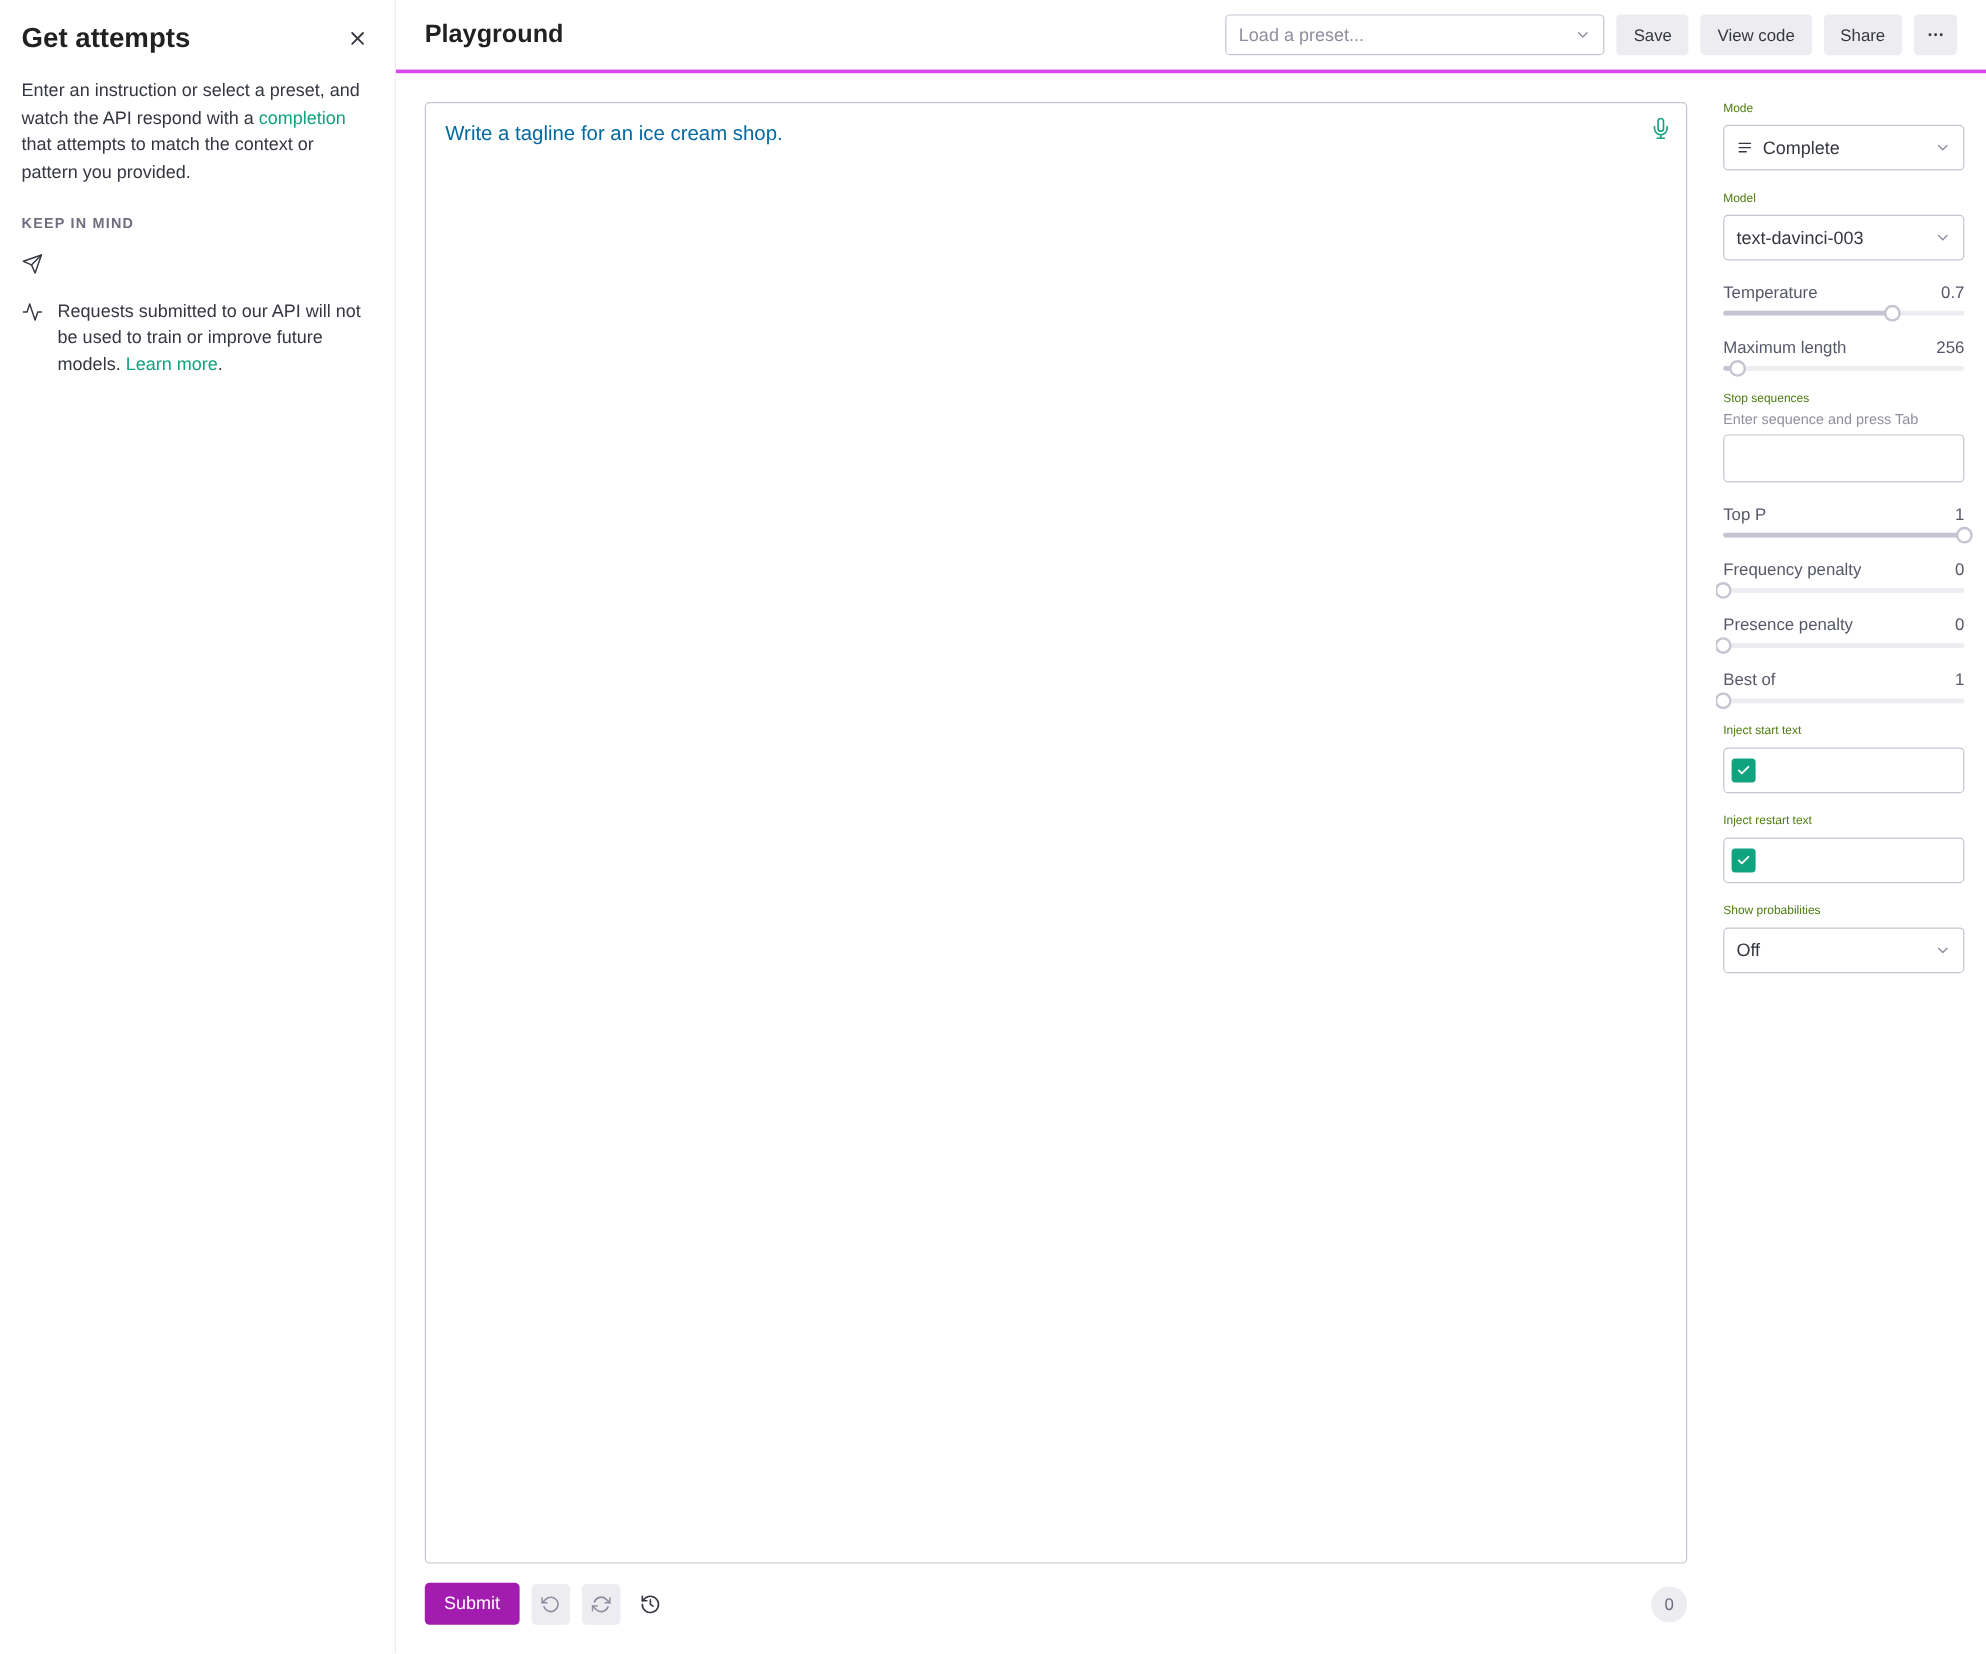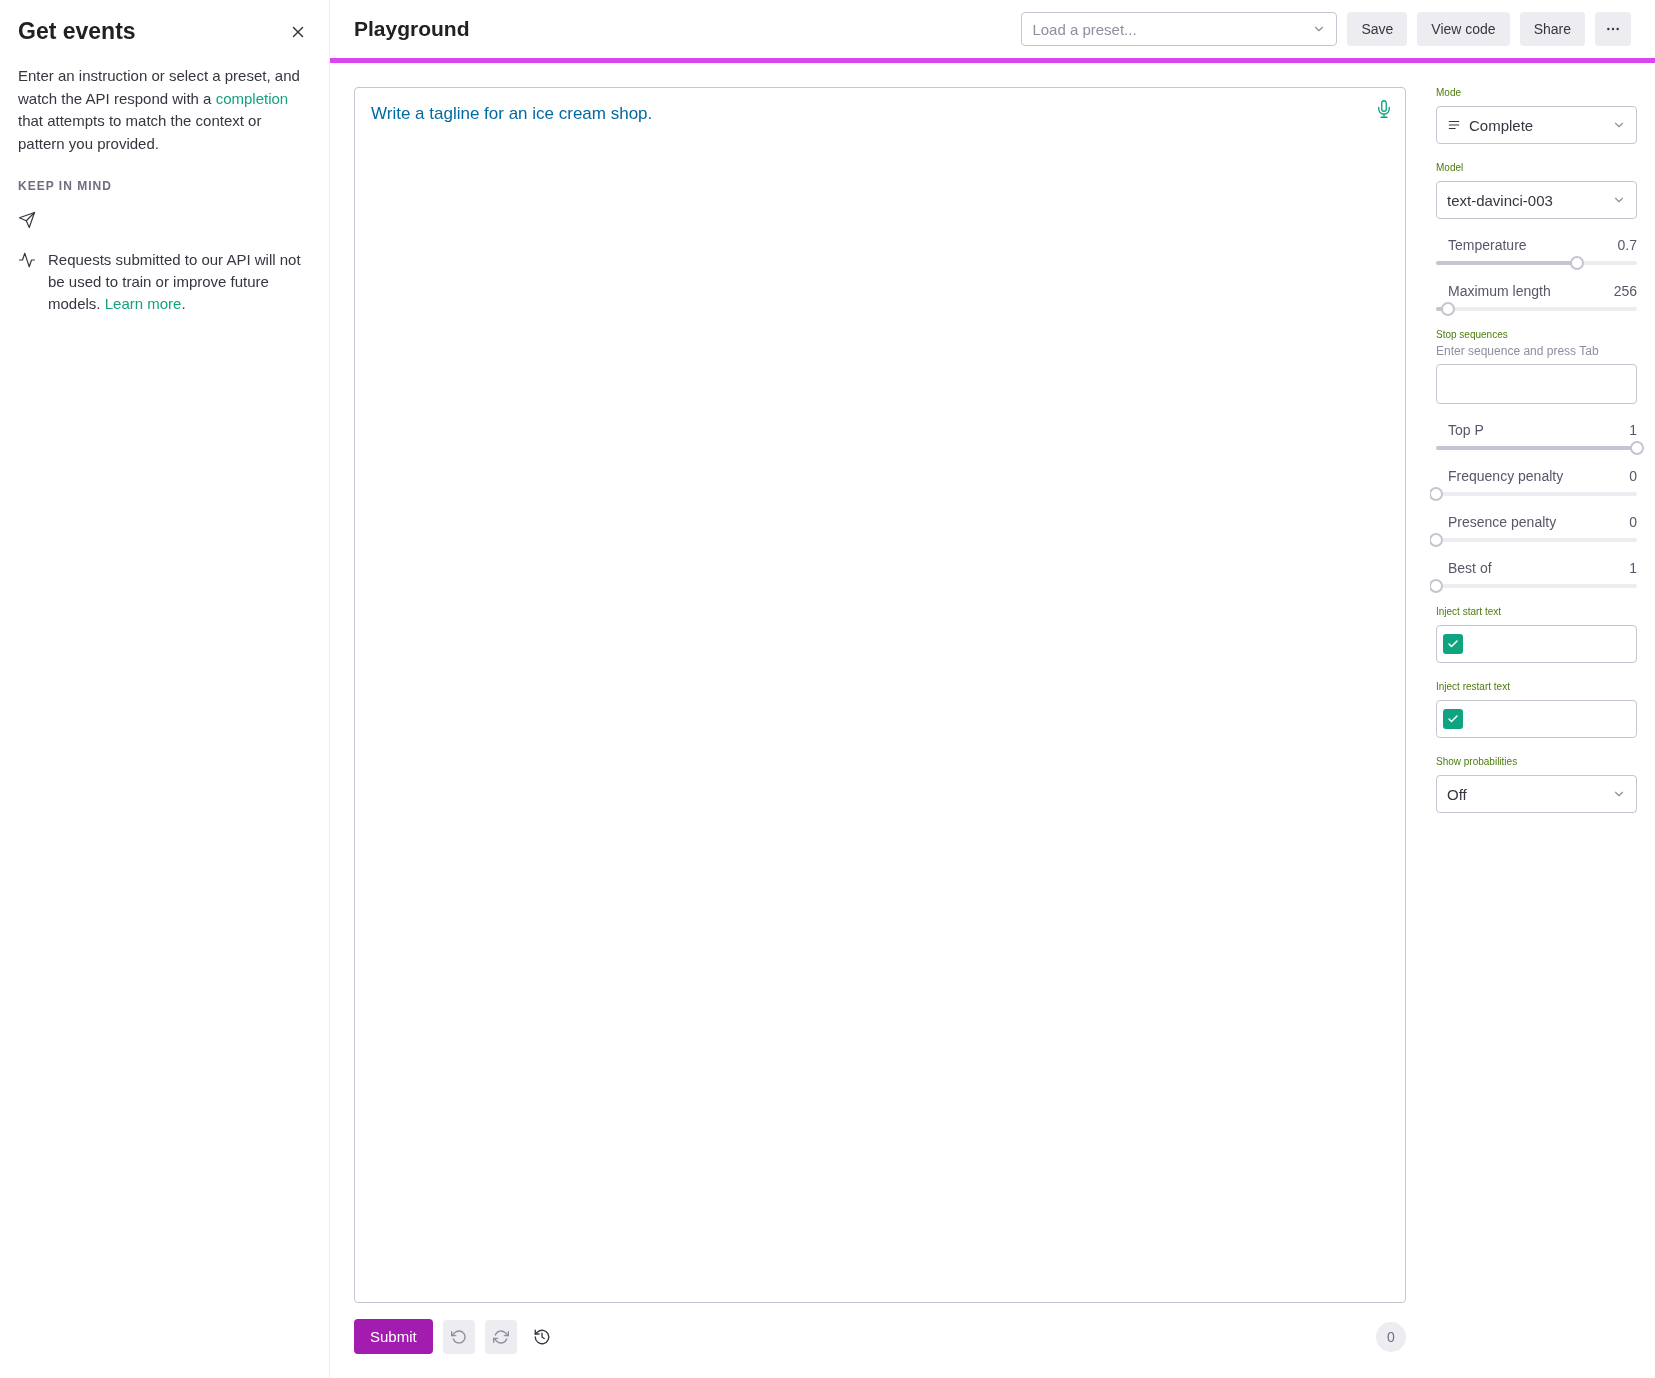--- a/index.html
+++ b/index.html
@@ -68,21 +68,21 @@
   flex: 1;
   display: flex;
   flex-direction: column;
   min-width: 0;
 }
 .topbar {
   display: flex;
   align-items: center;
   gap: 10px;
   padding: 12px 24px;
-  border-bottom: 5px solid #d946ef;
+  border-bottom: 3px solid #d946ef;
 }
 .pg-title {
   font-size: 21px;
   font-weight: 700;
   color: #202123;
   margin-right: auto;
 }
 .preset-select {
   position: relative;
   width: 316px;
@@ -201,21 +201,20 @@
   color: #4d7c0f;
   margin-bottom: 8px;
 }
 .setting-row {
   display: flex;
   justify-content: space-between;
   align-items: flex-start;
   font-size: 14px;
   color: #565869;
   margin-bottom: 8px;
-  margin-left: 12px;
 }
 .select-box {
   border: 1px solid #c5c5d2;
   border-radius: 4px;
   height: 38px;
   display: flex;
   align-items: center;
   padding: 0 10px;
   font-size: 15px;
   color: #353740;
@@ -283,21 +282,21 @@
   justify-content: center;
   cursor: pointer;
 }
 svg { display: block; }
 </style>
 </head>
 <body>
 
 <aside class="sidebar">
   <div class="sidebar-header">
-    <h1 class="sidebar-title">Get events</h1>
+    <h1 class="sidebar-title">Get attempts</h1>
     <button class="close-btn">
       <svg width="18" height="18" viewBox="0 0 24 24" fill="none" stroke="#353740" stroke-width="2" stroke-linecap="round">
           <line x1="18" y1="6" x2="6" y2="18"></line>
           <line x1="6" y1="6" x2="18" y2="18"></line>
         </svg>
     </button>
   </div>
   <p class="sidebar-para">
     <span>Enter an instruction or select a preset, and watch the API respond with a </span><span class="link">completion</span><span> that attempts to match the context or pattern you provided.</span>
   </p>

